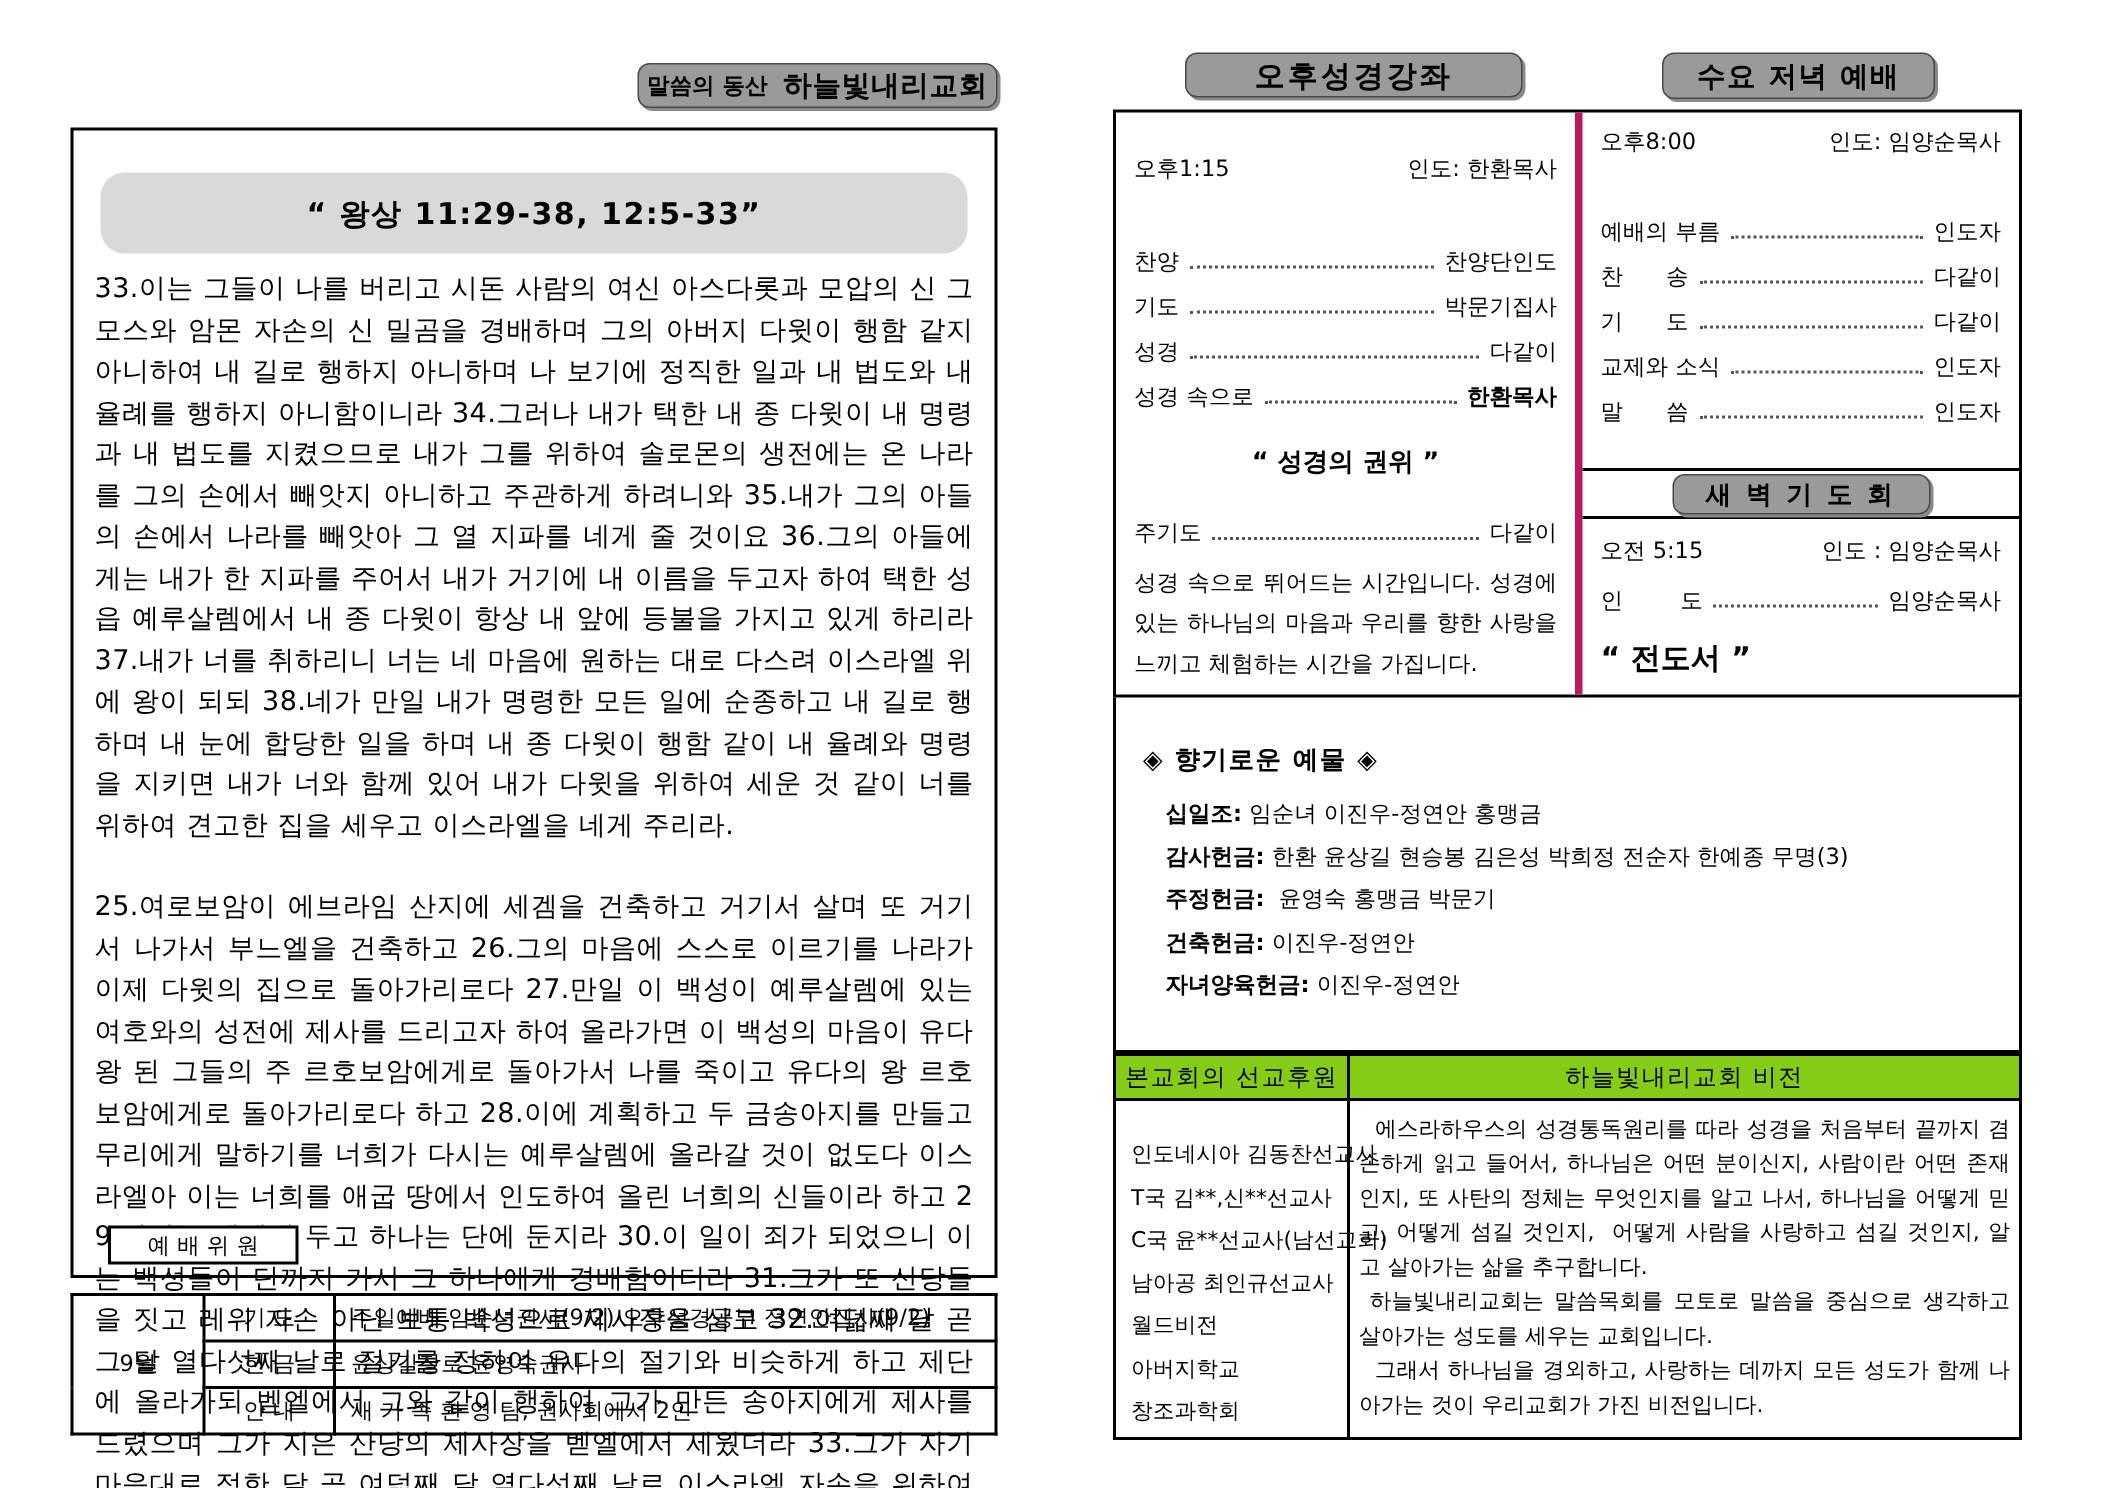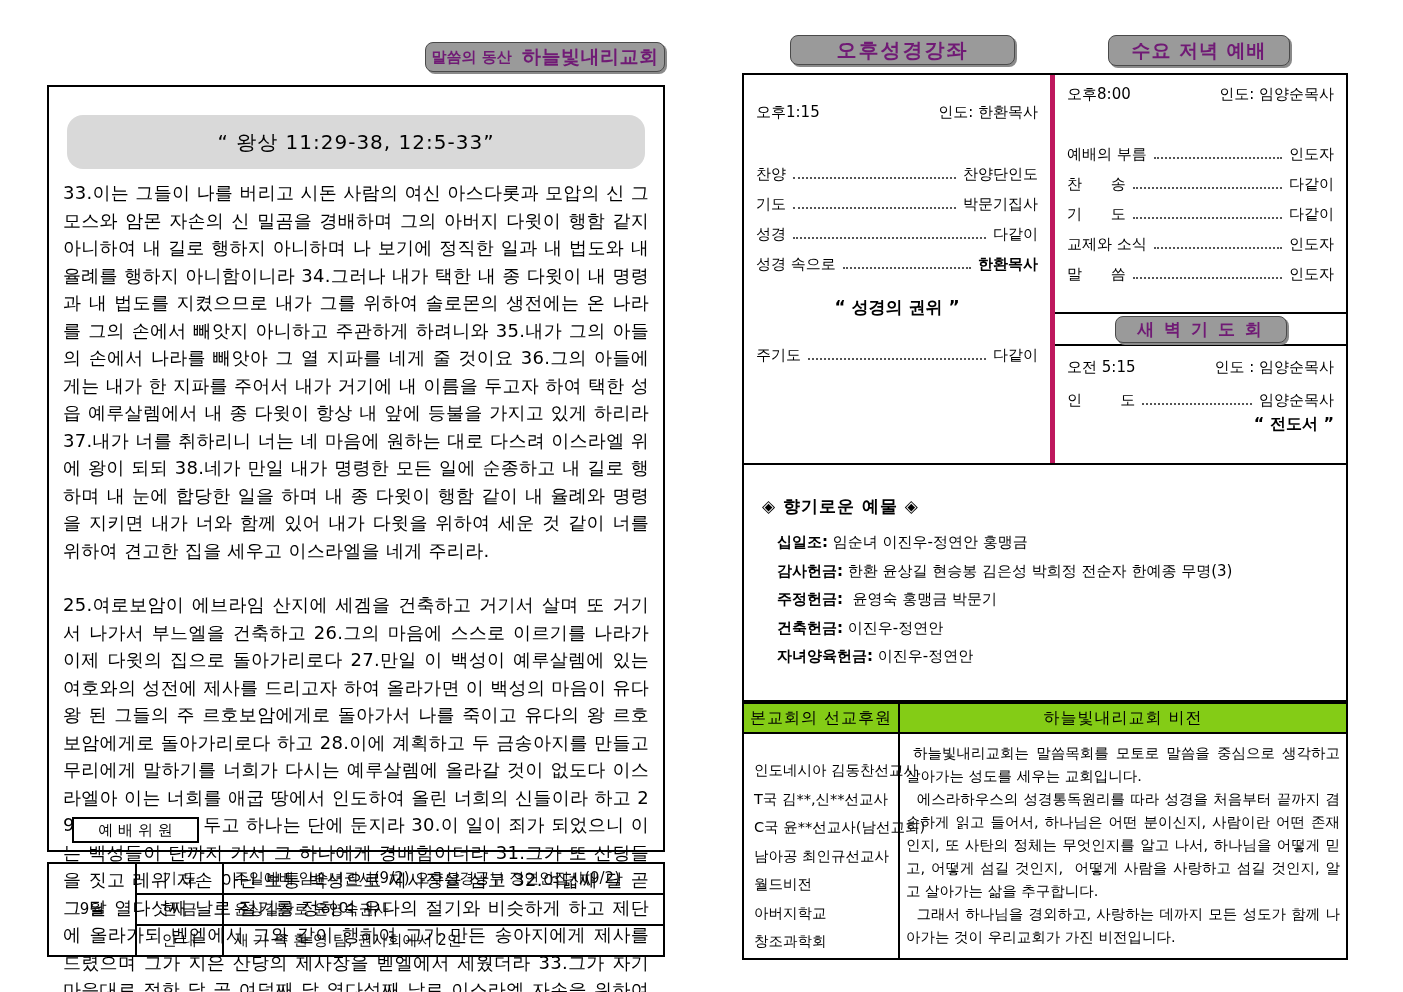--- a/index.html
+++ b/index.html
@@ -3,33 +3,33 @@
 <meta charset="utf-8">
 <style>
   * { margin:0; padding:0; box-sizing:border-box; }
   html,body { background:#fff; }
   body { font-family:"DejaVu Sans", sans-serif; color:#000; }
   .canvas { position:relative; width:1403px; height:992px; background:#ffffff; overflow:hidden; }
 
   
   .badge {
     background:#9a9a9a; border:1px solid #4a4a4a; border-radius:8px;
-    box-shadow:2px 2px 0 #8a8a8a; color:#701a75; font-weight:bold;
+    box-shadow:2px 2px 0 #8a8a8a; color:#000000; font-weight:bold;
     display:flex; align-items:center; justify-content:center; white-space:pre;
   }
 
   
   .left-badge { position:absolute; left:425px; top:42px; width:240px; height:30px; font-size:15px; }
   .left-badge .big { font-size:19px; letter-spacing:0.5px; }
 
   .left-box { position:absolute; left:47px; top:85px; width:618px; height:767px; border:2px solid #000; padding:0 14px; }
   .title-box {
     margin:28px 4px 10px 4px; height:54px; background:#d9d9d9; border-radius:16px;
     display:flex; align-items:center; justify-content:center;
-    font-size:20px; letter-spacing:1px; white-space:pre;
+    font-size:20px; letter-spacing:1px; white-space:pre;font-weight:bold;
   }
   .scripture-para {
     font-size:18px; line-height:27.5px; text-align:justify;
     word-break:break-all; letter-spacing:0.3px;
   }
   .scripture-para + .scripture-para { margin-top:27px; }
 
   .committee-label {
     position:absolute; left:52px; top:817px; width:127px; height:26px;
     border:2px solid #000; background:#fff; display:flex; align-items:center; justify-content:center;
@@ -64,21 +64,21 @@
   .aft-desc { margin-top:10px; font-size:15px; line-height:27px; text-align:justify; word-break:break-all; }
 
   .rm-right .inner-top { padding:10px 12px 0 12px; }
   .rm-right .orders { margin-top:30px; }
   .rm-right .orders .ldr-row { height:30px; }
   .dawn-band { margin-top:28px; border-top:2px solid #000; border-bottom:2px solid #000; height:34px;
                display:flex; align-items:center; justify-content:center; }
   .dawn-badge { width:172px; height:27px; font-size:17px; letter-spacing:2px; }
   .dawn-body { padding:12px 12px 0 12px; }
   .dawn-item { margin-top:14px; }
-  .dawn-book { text-align:right; font-weight:bold; font-size:16px; margin-top:4px; white-space:pre; }
+  .dawn-book { text-align:left; font-weight:bold; font-size:20px; margin-top:15px; white-space:pre; }
 
   .offerings { position:absolute; left:742px; top:465px; width:606px; height:237px; border:2px solid #000; border-top:none; padding:30px 18px 0 18px; }
   .off-title { font-weight:bold; font-size:17px; letter-spacing:1px; }
   .off-row { font-size:15px; line-height:28.5px; white-space:pre-wrap;margin-left:15px; }
   .off-row .off-label { font-weight:bold; }
   .offerings .off-rows { margin-top:10px; }
 
   .bottom-table { position:absolute; left:742px; top:702px; width:606px; height:258px; border:2px solid #000; }
   .bt-header { display:flex; height:30px; border-bottom:2px solid #000; }
   .bt-h-cell { background:#84cc16; display:flex; align-items:center; justify-content:center; font-weight:normal; font-size:16px; letter-spacing:1px; }
@@ -156,20 +156,21 @@
           <span class="ldr-dots"></span>
           <span class="ldr-value bold">한환목사</span>
         </div>
       </div>
       <div class="sermon-title">“ 성경의 권위 ”</div>
       <div class="ldr-row lords-row">
         <span class="ldr-label">주기도</span>
         <span class="ldr-dots"></span>
         <span class="ldr-value">다같이</span>
       </div>
+      <div class="aft-desc"> 성경 속으로 뛰어드는 시간입니다. 성경에 있는 하나님의 마음과 우리를 향한 사랑을 느끼고 체험하는 시간을 가집니다.</div>
     </div>
 
     <div class="rm-right">
       <div class="inner-top">
         <div class="time-row">
           <span>오후8:00</span>
           <span>인도: 임양순목사</span>
         </div>
         <div class="orders">
           <div class="ldr-row">
@@ -239,20 +240,20 @@
       <div class="bt-missions">
         <div class="m-item">인도네시아 김동찬선교사</div>
         <div class="m-item">T국 김**,신**선교사</div>
         <div class="m-item">C국 윤**선교사(남선교회)</div>
         <div class="m-item">남아공 최인규선교사</div>
         <div class="m-item">월드비전</div>
         <div class="m-item">아버지학교</div>
         <div class="m-item">창조과학회</div>
       </div>
       <div class="bt-vision">
+        <p>  에스라하우스의 성경통독원리를 따라 성경을 처음부터 끝까지 겸손하게 읽고 들어서, 하나님은 어떤 분이신지, 사람이란 어떤 존재인지, 또 사탄의 정체는 무엇인지를 알고 나서, 하나님을 어떻게 믿고, 어떻게 섬길 것인지,  어떻게 사람을 사랑하고 섬길 것인지, 알고 살아가는 삶을 추구합니다.</p>
         <p> 하늘빛내리교회는 말씀목회를 모토로 말씀을 중심으로 생각하고 살아가는 성도를 세우는 교회입니다.</p>
-        <p>  에스라하우스의 성경통독원리를 따라 성경을 처음부터 끝까지 겸손하게 읽고 들어서, 하나님은 어떤 분이신지, 사람이란 어떤 존재인지, 또 사탄의 정체는 무엇인지를 알고 나서, 하나님을 어떻게 믿고, 어떻게 섬길 것인지,  어떻게 사람을 사랑하고 섬길 것인지, 알고 살아가는 삶을 추구합니다.</p>
         <p>  그래서 하나님을 경외하고, 사랑하는 데까지 모든 성도가 함께 나아가는 것이 우리교회가 가진 비전입니다.</p>
       </div>
     </div>
   </div>
 
 </div>
 
 </body></html>

